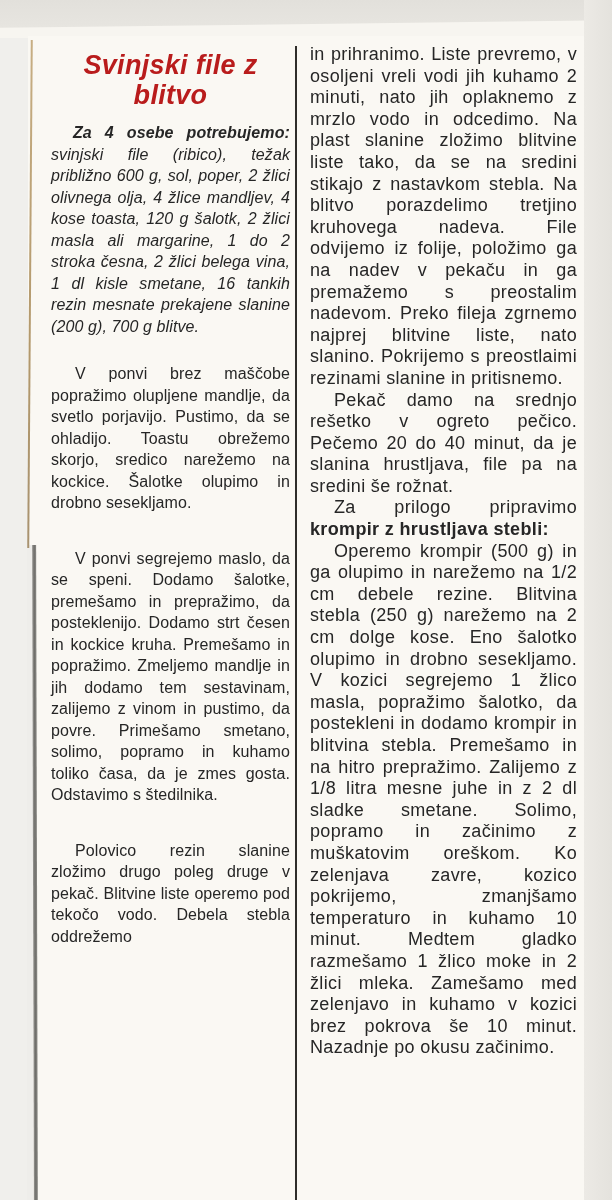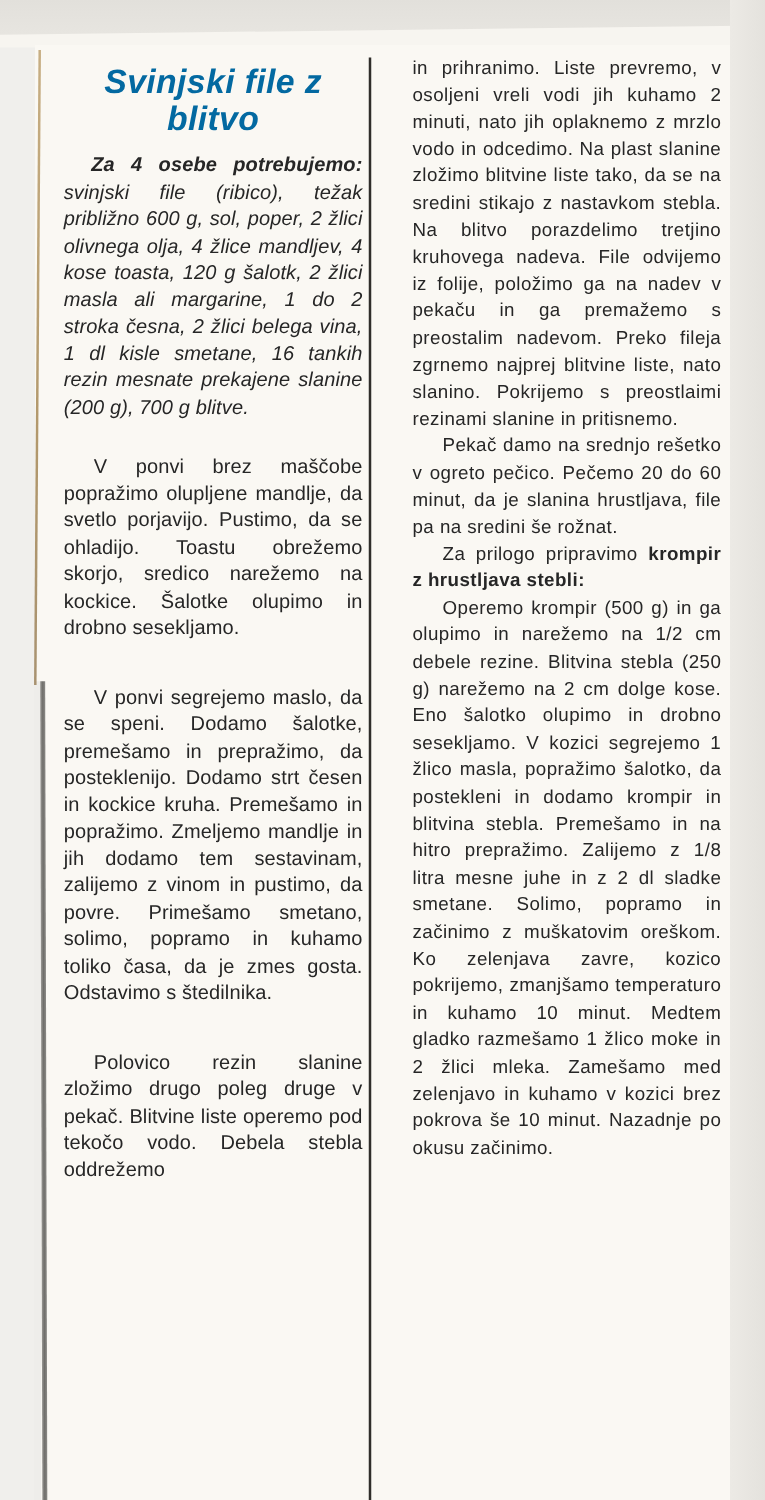--- a/index.html
+++ b/index.html
@@ -59,35 +59,34 @@
     position:absolute;left:51px;top:50px;width:239px;
   }
   .col-right{
     position:absolute;left:310px;top:44px;width:267px;
   }
   h1.title{
     margin:0 0 12px 0;
     font-size:27px;line-height:30px;
     font-weight:bold;font-style:italic;
     text-align:center;
-    color:#0369a1;
+    color:#b91c1c;
     letter-spacing:0.3px;
   }
   .col-left p, .col-right p{
     margin:0;
     text-align:justify;
   }
   .col-left p{
     font-size:16px;line-height:21.5px;
     letter-spacing:0.1px;
   }
   .col-right p{
-    font-size:15px;line-height:21.6px;
+    font-size:18px;line-height:21.6px;
     letter-spacing:0.35px;
-    margin-left:20px;
   }
   p.ingredients{
     font-style:italic;
     text-indent:22px;
   }
   .ingredients .lead{font-weight:bold;}
   .indent{text-indent:24px;}
   .col-left p.body-para{margin-top:11px;}
   .col-left p.gap-lg{margin-top:31px;}
   .col-left p.gap-md{margin-top:26px;}
@@ -115,18 +114,18 @@
       <span>blitvo</span>
     </h1>
     <p class="ingredients"><span class="lead">Za 4 osebe potrebujemo:</span><span> svinjski file (ribico), težak približno 600 g, sol, poper, 2 žlici olivnega olja, 4 žlice mandljev, 4 kose toasta, 120 g šalotk, 2 žlici masla ali margarine, 1 do 2 stroka česna, 2 žlici belega vina, 1 dl kisle smetane, 16 tankih rezin mesnate prekajene slanine (200 g), 700 g blitve.</span></p>
     <p class="body-para indent gap-md">V ponvi brez maščobe popražimo olupljene mandlje, da svetlo porjavijo. Pustimo, da se ohladijo. Toastu obrežemo skorjo, sredico narežemo na kockice. Šalotke olupimo in drobno sesekljamo.</p>
     <p class="body-para indent gap-xl">V ponvi segrejemo maslo, da se speni. Dodamo šalotke, premešamo in prepražimo, da posteklenijo. Dodamo strt česen in kockice kruha. Premešamo in popražimo. Zmeljemo mandlje in jih dodamo tem sestavinam, zalijemo z vinom in pustimo, da povre. Primešamo smetano, solimo, popramo in kuhamo toliko časa, da je zmes gosta. Odstavimo s štedilnika.</p>
     <p class="body-para indent gap-xl">Polovico rezin slanine zložimo drugo poleg druge v pekač. Blitvine liste operemo pod tekočo vodo. Debela stebla oddrežemo</p>
   </div>
 
   <div class="col-right">
     <p>in prihranimo. Liste prevremo, v osoljeni vreli vodi jih kuhamo 2 minuti, nato jih oplaknemo z mrzlo vodo in odcedimo. Na plast slanine zložimo blitvine liste tako, da se na sredini stikajo z nastavkom stebla. Na blitvo porazdelimo tretjino kruhovega nadeva. File odvijemo iz folije, položimo ga na nadev v pekaču in ga premažemo s preostalim nadevom. Preko fileja zgrnemo najprej blitvine liste, nato slanino. Pokrijemo s preostlaimi rezinami slanine in pritisnemo.</p>
-    <p class="indent">Pekač damo na srednjo rešetko v ogreto pečico. Pečemo 20 do 60 minut, da je slanina hrustljava, file pa na sredini še rožnat.</p>
+    <p class="indent">Pekač damo na srednjo rešetko v ogreto pečico. Pečemo 20 do 40 minut, da je slanina hrustljava, file pa na sredini še rožnat.</p>
     <p class="indent"><span>Za prilogo pripravimo </span><span class="bold-runin">krompir z hrustljava stebli:</span></p>
     <p class="indent">Operemo krompir (500 g) in ga olupimo in narežemo na 1/2 cm debele rezine. Blitvina stebla (250 g) narežemo na 2 cm dolge kose. Eno šalotko olupimo in drobno sesekljamo. V kozici segrejemo 1 žlico masla, popražimo šalotko, da postekleni in dodamo krompir in blitvina stebla. Premešamo in na hitro prepražimo. Zalijemo z 1/8 litra mesne juhe in z 2 dl sladke smetane. Solimo, popramo in začinimo z muškatovim oreškom. Ko zelenjava zavre, kozico pokrijemo, zmanjšamo temperaturo in kuhamo 10 minut. Medtem gladko razmešamo 1 žlico moke in 2 žlici mleka. Zamešamo med zelenjavo in kuhamo v kozici brez pokrova še 10 minut. Nazadnje po okusu začinimo.</p>
   </div>
 
 </div>
 
 </body></html>

